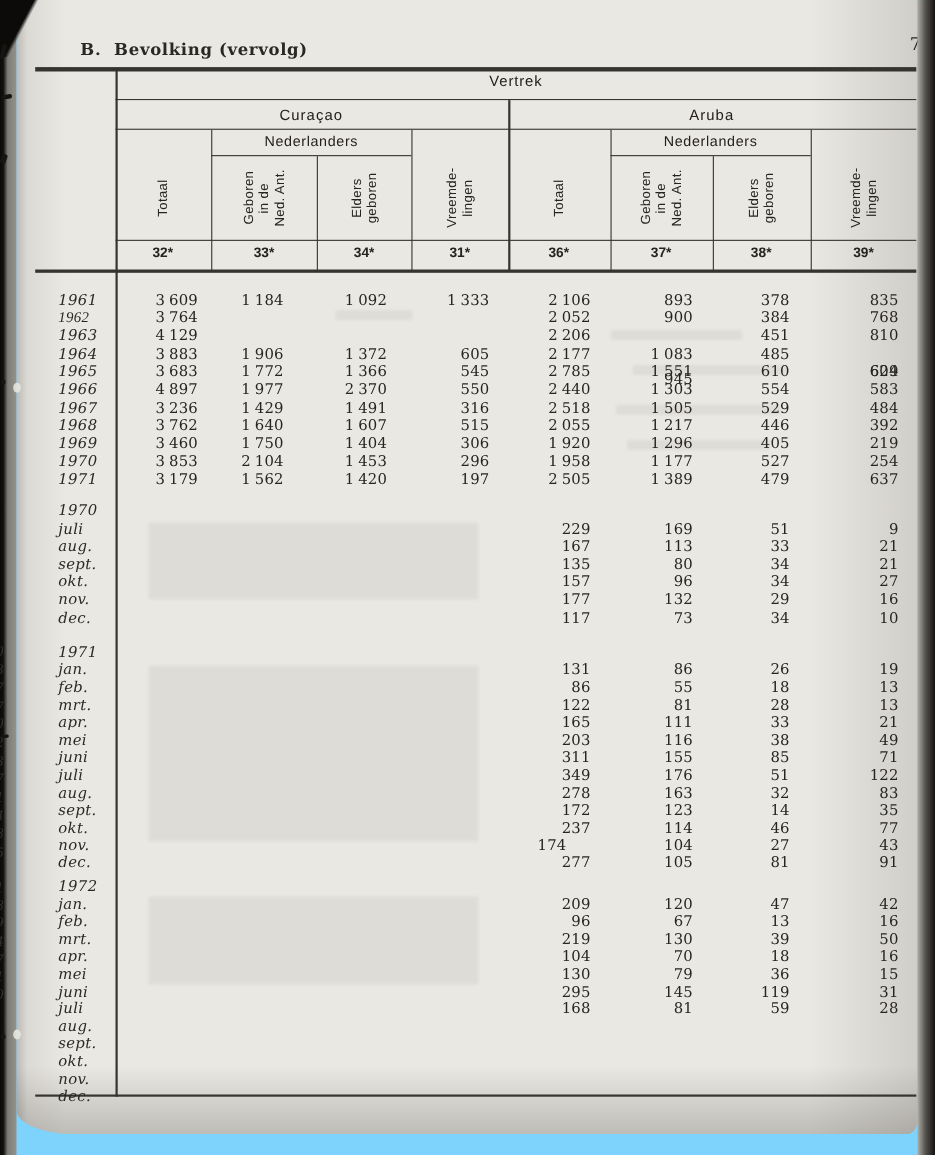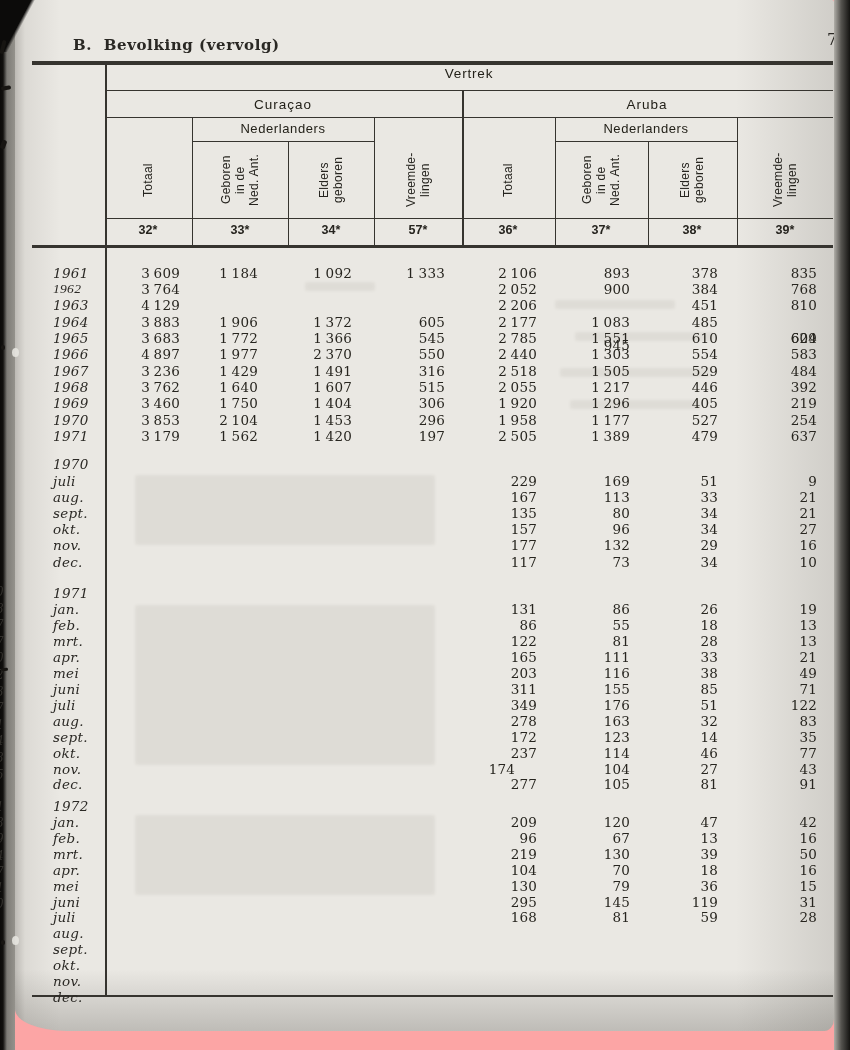--- a/index.html
+++ b/index.html
@@ -1,18 +1,18 @@
 <!DOCTYPE html>
 <html><head>
 <meta charset="utf-8">
 <style>
   html,body{margin:0;padding:0;}
   .scan{
     position:relative;width:850px;height:1050px;overflow:hidden;
-    background:#fca5a5;
+    background:#7dd3fc;
     font-family:"DejaVu Serif", serif;
   }
   .edge-left{position:absolute;left:0;top:0;width:15px;height:1050px;
     background:linear-gradient(90deg,#0b0a09 0px,#11100e 3px,#7e7c77 7px,#94928c 100%);}
   .edge-right{position:absolute;right:0;top:0;width:16px;height:1050px;
     background:linear-gradient(90deg,#b0aea8 0%,#55534f 45%,#141311 100%);}
   .paper{
     position:absolute;left:15px;top:0;width:819px;height:1031px;
     background:
       linear-gradient(90deg,rgba(70,66,60,.28) 0px,rgba(120,115,108,.12) 10px,rgba(0,0,0,0) 45px),
@@ -89,21 +89,21 @@
         <div class="colnum" style="left: 133px;">32*</div>
         <div class="vhead" style="left: 225px;">Geboren
 in de
 Ned. Ant.</div>
         <div class="colnum" style="left: 225px;">33*</div>
         <div class="vhead" style="left: 316px;">Elders
 geboren</div>
         <div class="colnum" style="left: 316px;">34*</div>
         <div class="vhead" style="left: 403px;">Vreemde-
 lingen</div>
-        <div class="colnum" style="left: 403px;">57*</div>
+        <div class="colnum" style="left: 403px;">31*</div>
         <div class="vhead" style="left: 493px;">Totaal</div>
         <div class="colnum" style="left: 493px;">36*</div>
         <div class="vhead" style="left: 586px;">Geboren
 in de
 Ned. Ant.</div>
         <div class="colnum" style="left: 586px;">37*</div>
         <div class="vhead" style="left: 677px;">Elders
 geboren</div>
         <div class="colnum" style="left: 677px;">38*</div>
         <div class="vhead" style="left: 770px;">Vreemde-

